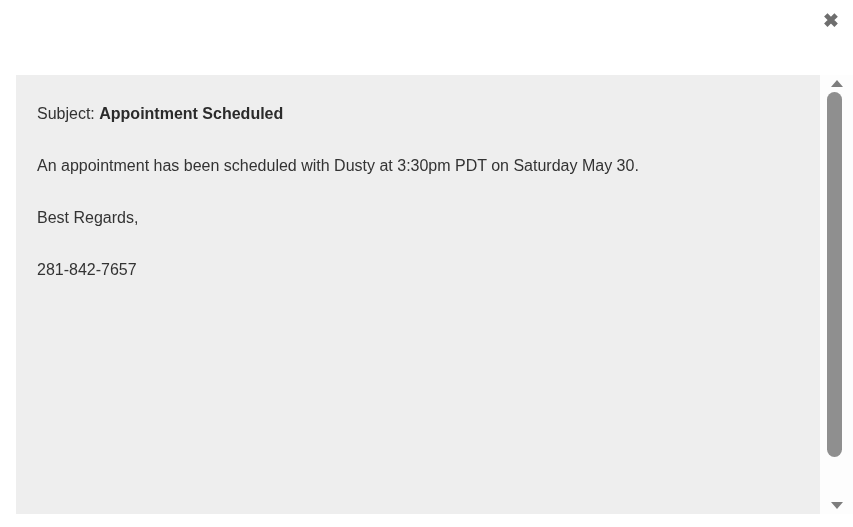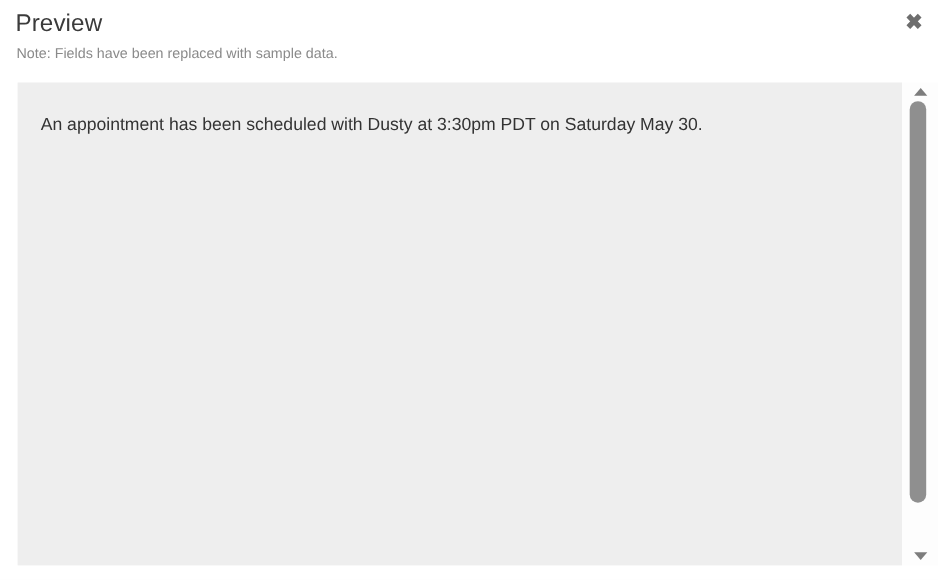--- a/index.html
+++ b/index.html
@@ -148,34 +148,38 @@
     height: 365px;
     background: #8f8f8f;
     border-radius: 8px;
     cursor: pointer;
   }
 </style>
 </head>
 <body>
 
 <div class="modal-header">
-  <div class="modal-title">Preview</div>
-  <div class="modal-note">Note: Fields have been replaced with sample data.</div>
   <button class="close-button">✖</button>
 </div>
 
 <div class="preview-panel">
   <div class="email-body">
 
+    <div class="email-line para-gap">
+      <span class="subject-label">Subject:</span>
+      <span class="subject-value">Appointment Scheduled</span>
+    </div>
 
     <div class="email-line para-gap">An appointment has been scheduled with Dusty at 3:30pm PDT on Saturday May 30.</div>
 
 
 
+    <div class="email-line para-gap">Best Regards,</div>
 
+    <div class="email-line">281-842-7657</div>
 
   </div>
 </div>
 
 <div class="scrollbar">
   <div class="sb-arrow sb-arrow-up">
     <div class="tri tri-up"></div>
   </div>
   <div class="sb-track">
     <div class="sb-thumb"></div>

